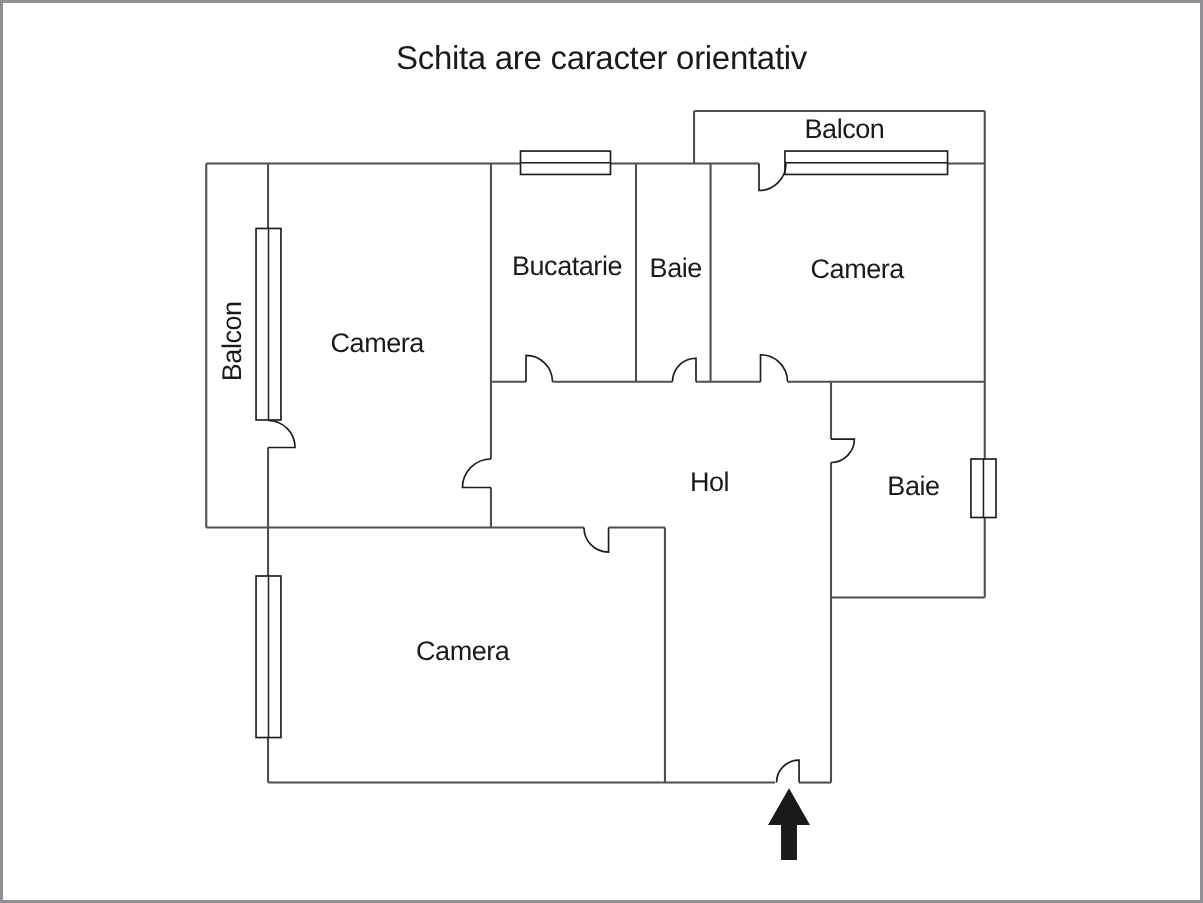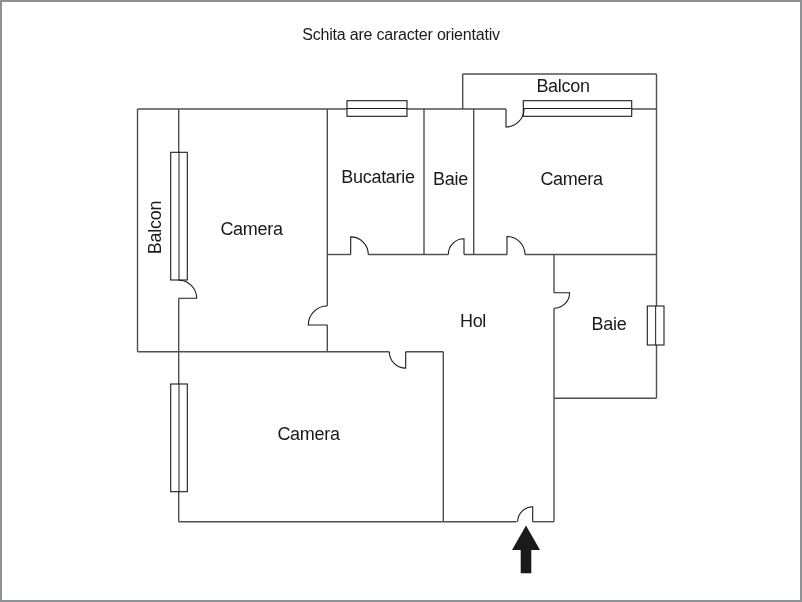--- a/index.html
+++ b/index.html
@@ -9,21 +9,21 @@
     box-sizing:border-box;
     background:#ffffff;
     border:2px solid #8e9093;
     font-family:"Liberation Sans", sans-serif;
     overflow:hidden;
   }
   .plan-title{
     position:absolute;
     top:24px;left:0;right:0;
     text-align:center;
-    font-size:16px;
+    font-size:22px;
     letter-spacing:-0.2px;
     color:#1a1a1a;
   }
   svg.plan{position:absolute;top:0;left:0;}
   text.room-label{
     font-family:"Liberation Sans", sans-serif;
     font-size:18px;
     letter-spacing:-0.3px;
     fill:#1a1a1a;
   }

